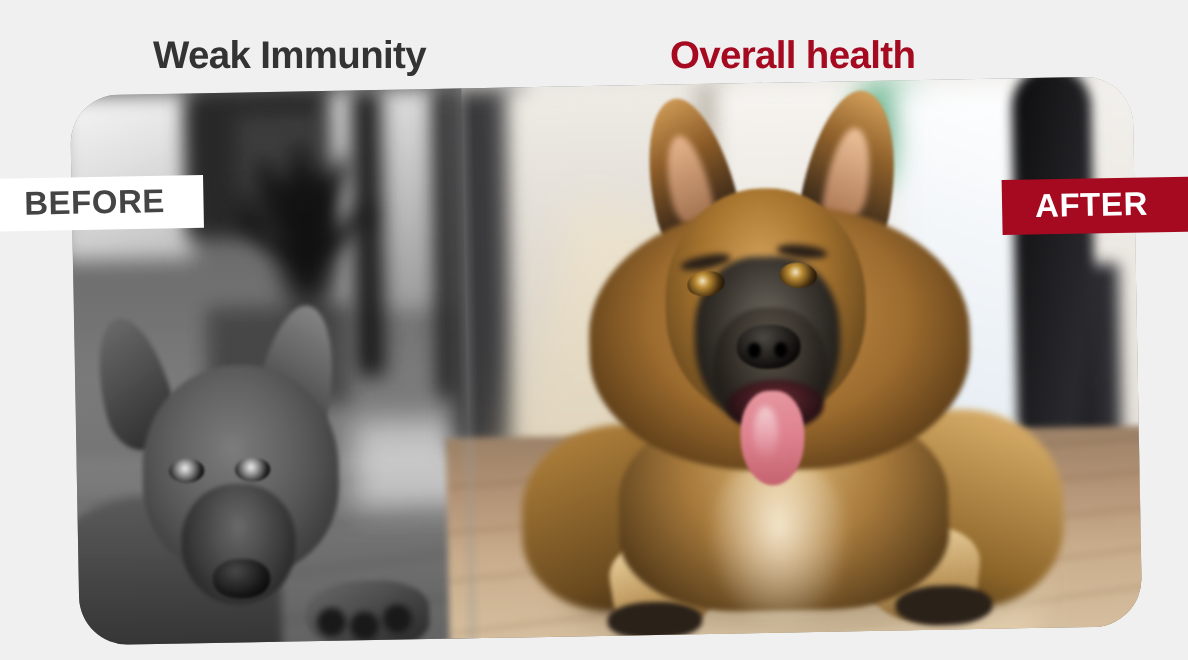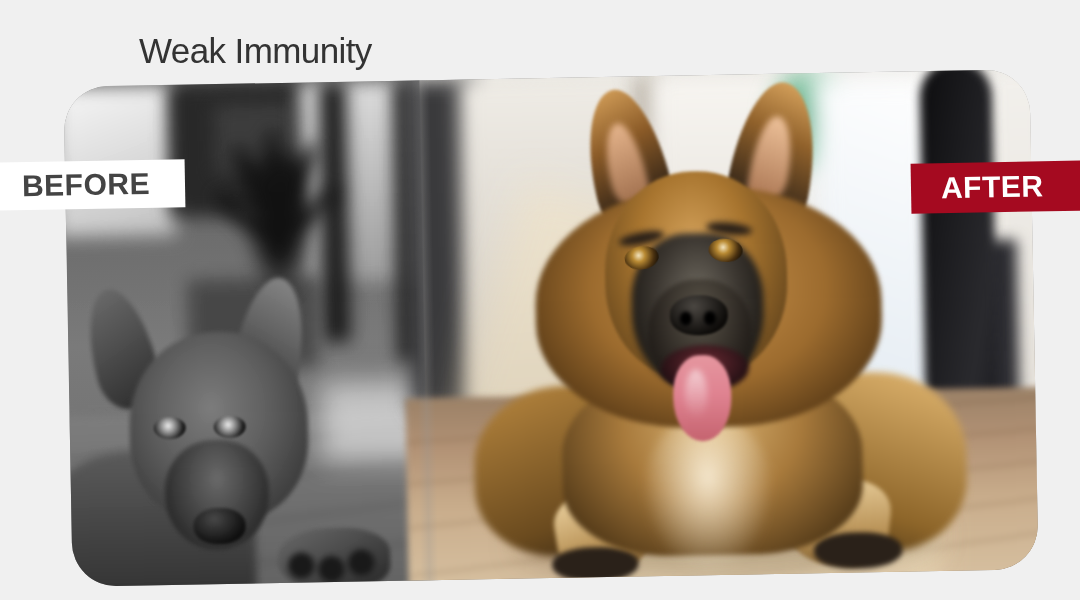--- a/index.html
+++ b/index.html
@@ -12,21 +12,21 @@
   }
   #stage {
     position:relative;
     width:1080px; height:600px;
     background:#f0f0f0;
   }
 
   
   .heading {
     position:absolute;
-    font-weight:normal;
+    font-weight:bold;
     font-size:35px;
     letter-spacing:-0.6px;
     white-space:nowrap;
     line-height:1;
   }
   #heading-weak { left:139px; top:33px; color:#333333; }
   #heading-overall { left:609px; top:33px; color:#A50A20; }
 
   
   #panel-wrap {
@@ -226,20 +226,21 @@
     z-index:5;
   }
 </style>
 </head>
 <body>
 
 <div id="stage">
 
   <div class="heading" id="heading-weak">Weak Immunity</div>
 
+  <div class="heading" id="heading-overall">Overall health</div>
 
   <div id="panel-wrap">
     <div id="panel">
 
       <div class="half" id="half-before">
         <div id="before-scene">
           <div class="bg-blk" id="b-window"></div>
           <div class="bg-blk" id="b-shelfdark"></div>
           <div class="bg-blk" id="b-shelf2"></div>
           <div class="bg-blk" id="b-wall"></div>

